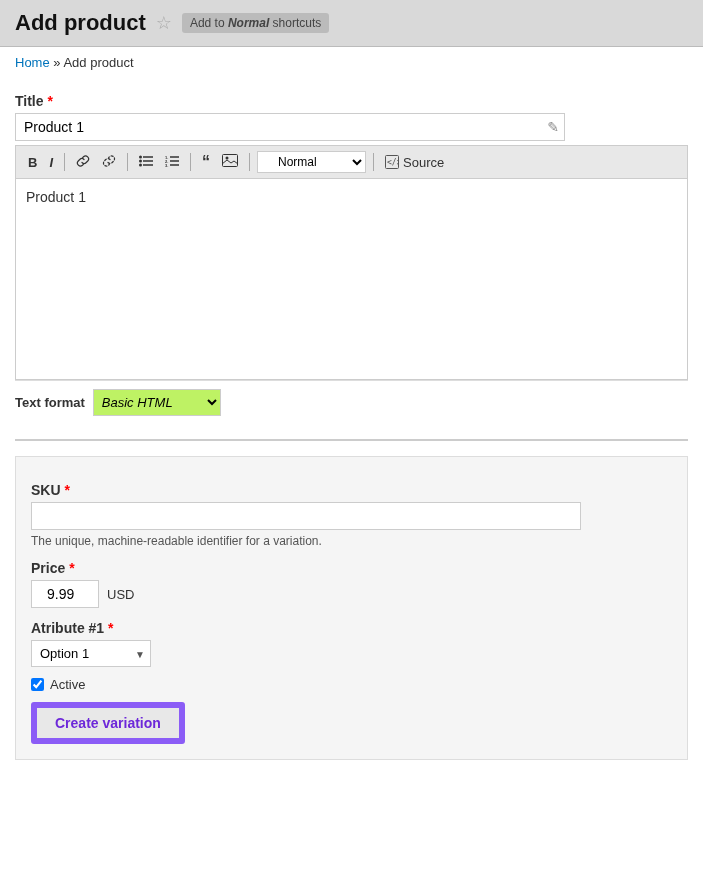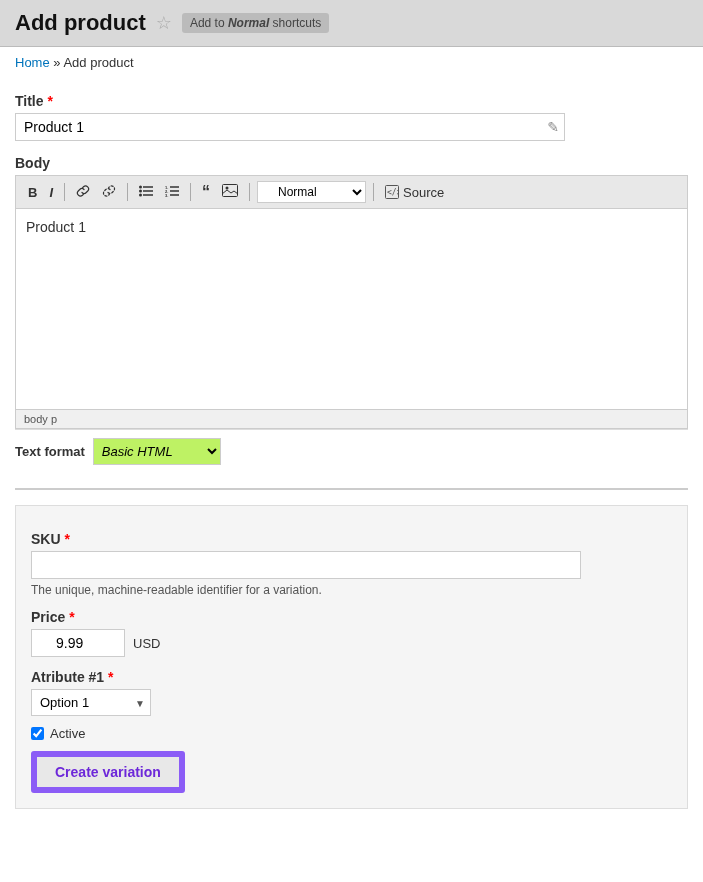--- a/index.html
+++ b/index.html
@@ -201,22 +201,22 @@
     }
 
     
     .price-row {
       display: flex;
       align-items: center;
       gap: 8px;
       margin-bottom: 10px;
     }
     .price-input {
-      width: 94px;
-      padding: 5px 24px;
+      width: 68px;
+      padding: 5px 15px;
       border: 1px solid #ccc;
       font-size: 14px;
       background: #fff;
     }
     .currency-label {
       font-size: 13px;
       color: #333;
     }
 
     
@@ -291,23 +291,20 @@
 
   <label class="field-label">
     <span>Title</span>
     <span class="required">*</span>
   </label>
   <div class="title-input-wrapper">
     <input type="text" value="Product 1" style="">
     <span class="title-edit-icon">✎</span>
   </div>
 
-  <label class="field-label" style="margin-top:14px;">
-    <span>Body</span>
-  </label>
   <div class="body-section">
 
     <div class="editor-toolbar">
       <button class="toolbar-btn icon-bold">B</button>
       <button class="toolbar-btn icon-italic">I</button>
       <div class="toolbar-divider"></div>
       <button class="toolbar-btn" title="Link">
         <svg width="14" height="14" viewBox="0 0 14 14" fill="none" xmlns="http://www.w3.org/2000/svg">
           <path d="M6 8.5a3 3 0 004.24 0l1.5-1.5a3 3 0 00-4.24-4.24l-.86.85" stroke="#333" stroke-width="1.2" stroke-linecap="round"></path>
           <path d="M8 5.5a3 3 0 00-4.24 0l-1.5 1.5a3 3 0 004.24 4.24l.85-.85" stroke="#333" stroke-width="1.2" stroke-linecap="round"></path>
@@ -363,21 +360,20 @@
           <text x="2" y="10" font-size="8" fill="#555" font-family="monospace">&lt;/&gt;</text>
         </svg>
         <span>Source</span>
       </button>
     </div>
 
     <div class="editor-body" contenteditable="true" style="">
       <p>Product 1</p>
     </div>
 
-    <div class="editor-statusbar">body  p</div>
   </div>
 
   <div class="text-format-row">
     <span class="text-format-label">Text format</span>
     <div style="position:relative; display:inline-block;">
       <select class="text-format-select">
         <option>Basic HTML</option>
         <option>Full HTML</option>
         <option>Plain text</option>
         <option>Restricted HTML</option>

